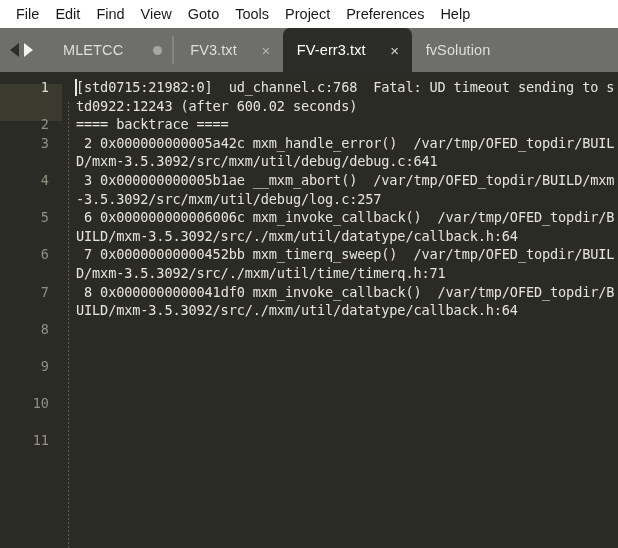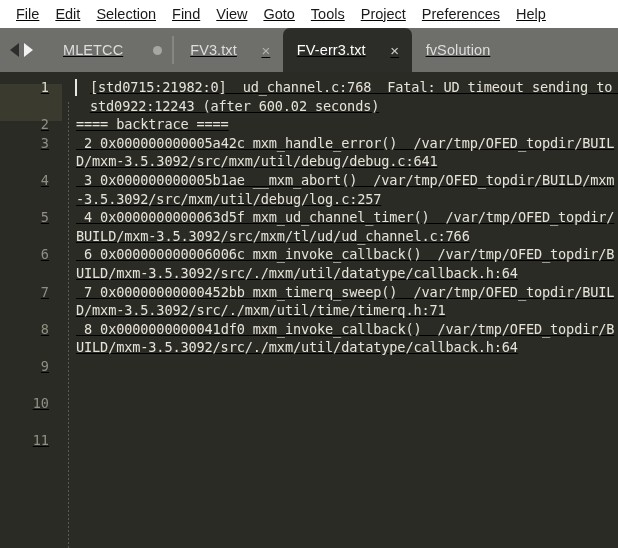--- a/index.html
+++ b/index.html
@@ -13,21 +13,20 @@
     background: #2b2b26;
     font-family: "Liberation Sans", sans-serif;
   }
   .app {
     width: 618px;
     height: 548px;
     position: relative;
     display: flex;
     flex-direction: column;
     overflow: hidden;
-    text-decoration: underline;
   }
 
   
   .menubar {
     height: 28px;
     min-height: 28px;
     background: #ffffff;
     display: flex;
     align-items: center;
     padding-left: 8px;
@@ -200,41 +199,40 @@
     line-height: 18.6px;
     color: #e6e3d8;
     white-space: pre-wrap;
     word-break: break-all;
     padding-left: 14px;
     padding-right: 2px;
     font-family: "DejaVu Sans Mono", monospace;
     letter-spacing: -0.15px;
   }
   .code-line.first {
-    padding-left: 28px;
+    padding-left: 14px;
   }
   .cursor {
     position: absolute;
     left: 13px;
     top: 7px;
     width: 2px;
     height: 17px;
     background: #e8e8e0;
     z-index: 3;
   }
 </style>
 </head>
 <body>
 
 <div class="app">
 
   <div class="menubar">
     <div class="menu-item">File</div>
     <div class="menu-item">Edit</div>
-    <div class="menu-item">Selection</div>
     <div class="menu-item">Find</div>
     <div class="menu-item">View</div>
     <div class="menu-item">Goto</div>
     <div class="menu-item">Tools</div>
     <div class="menu-item">Project</div>
     <div class="menu-item">Preferences</div>
     <div class="menu-item">Help</div>
   </div>
 
   <div class="tabbar">
@@ -288,21 +286,20 @@
     </div>
 
     <div class="code">
       <div class="guide"></div>
       <div class="cursor"></div>
       <div id="code-lines">
           <div class="code-line first">[std0715:21982:0]  ud_channel.c:768  Fatal: UD timeout sending to std0922:12243 (after 600.02 seconds)</div>
           <div class="code-line">==== backtrace ====</div>
           <div class="code-line"> 2 0x000000000005a42c mxm_handle_error()  /var/tmp/OFED_topdir/BUILD/mxm-3.5.3092/src/mxm/util/debug/debug.c:641</div>
           <div class="code-line"> 3 0x000000000005b1ae __mxm_abort()  /var/tmp/OFED_topdir/BUILD/mxm-3.5.3092/src/mxm/util/debug/log.c:257</div>
-          <div class="code-line"> 4 0x0000000000063d5f mxm_ud_channel_timer()  /var/tmp/OFED_topdir/BUILD/mxm-3.5.3092/src/mxm/tl/ud/ud_channel.c:766</div>
           <div class="code-line"> 6 0x000000000006006c mxm_invoke_callback()  /var/tmp/OFED_topdir/BUILD/mxm-3.5.3092/src/./mxm/util/datatype/callback.h:64</div>
           <div class="code-line"> 7 0x00000000000452bb mxm_timerq_sweep()  /var/tmp/OFED_topdir/BUILD/mxm-3.5.3092/src/./mxm/util/time/timerq.h:71</div>
           <div class="code-line"> 8 0x0000000000041df0 mxm_invoke_callback()  /var/tmp/OFED_topdir/BUILD/mxm-3.5.3092/src/./mxm/util/datatype/callback.h:64</div>
         </div>
     </div>
 
   </div>
 </div>
 
 </body></html>

